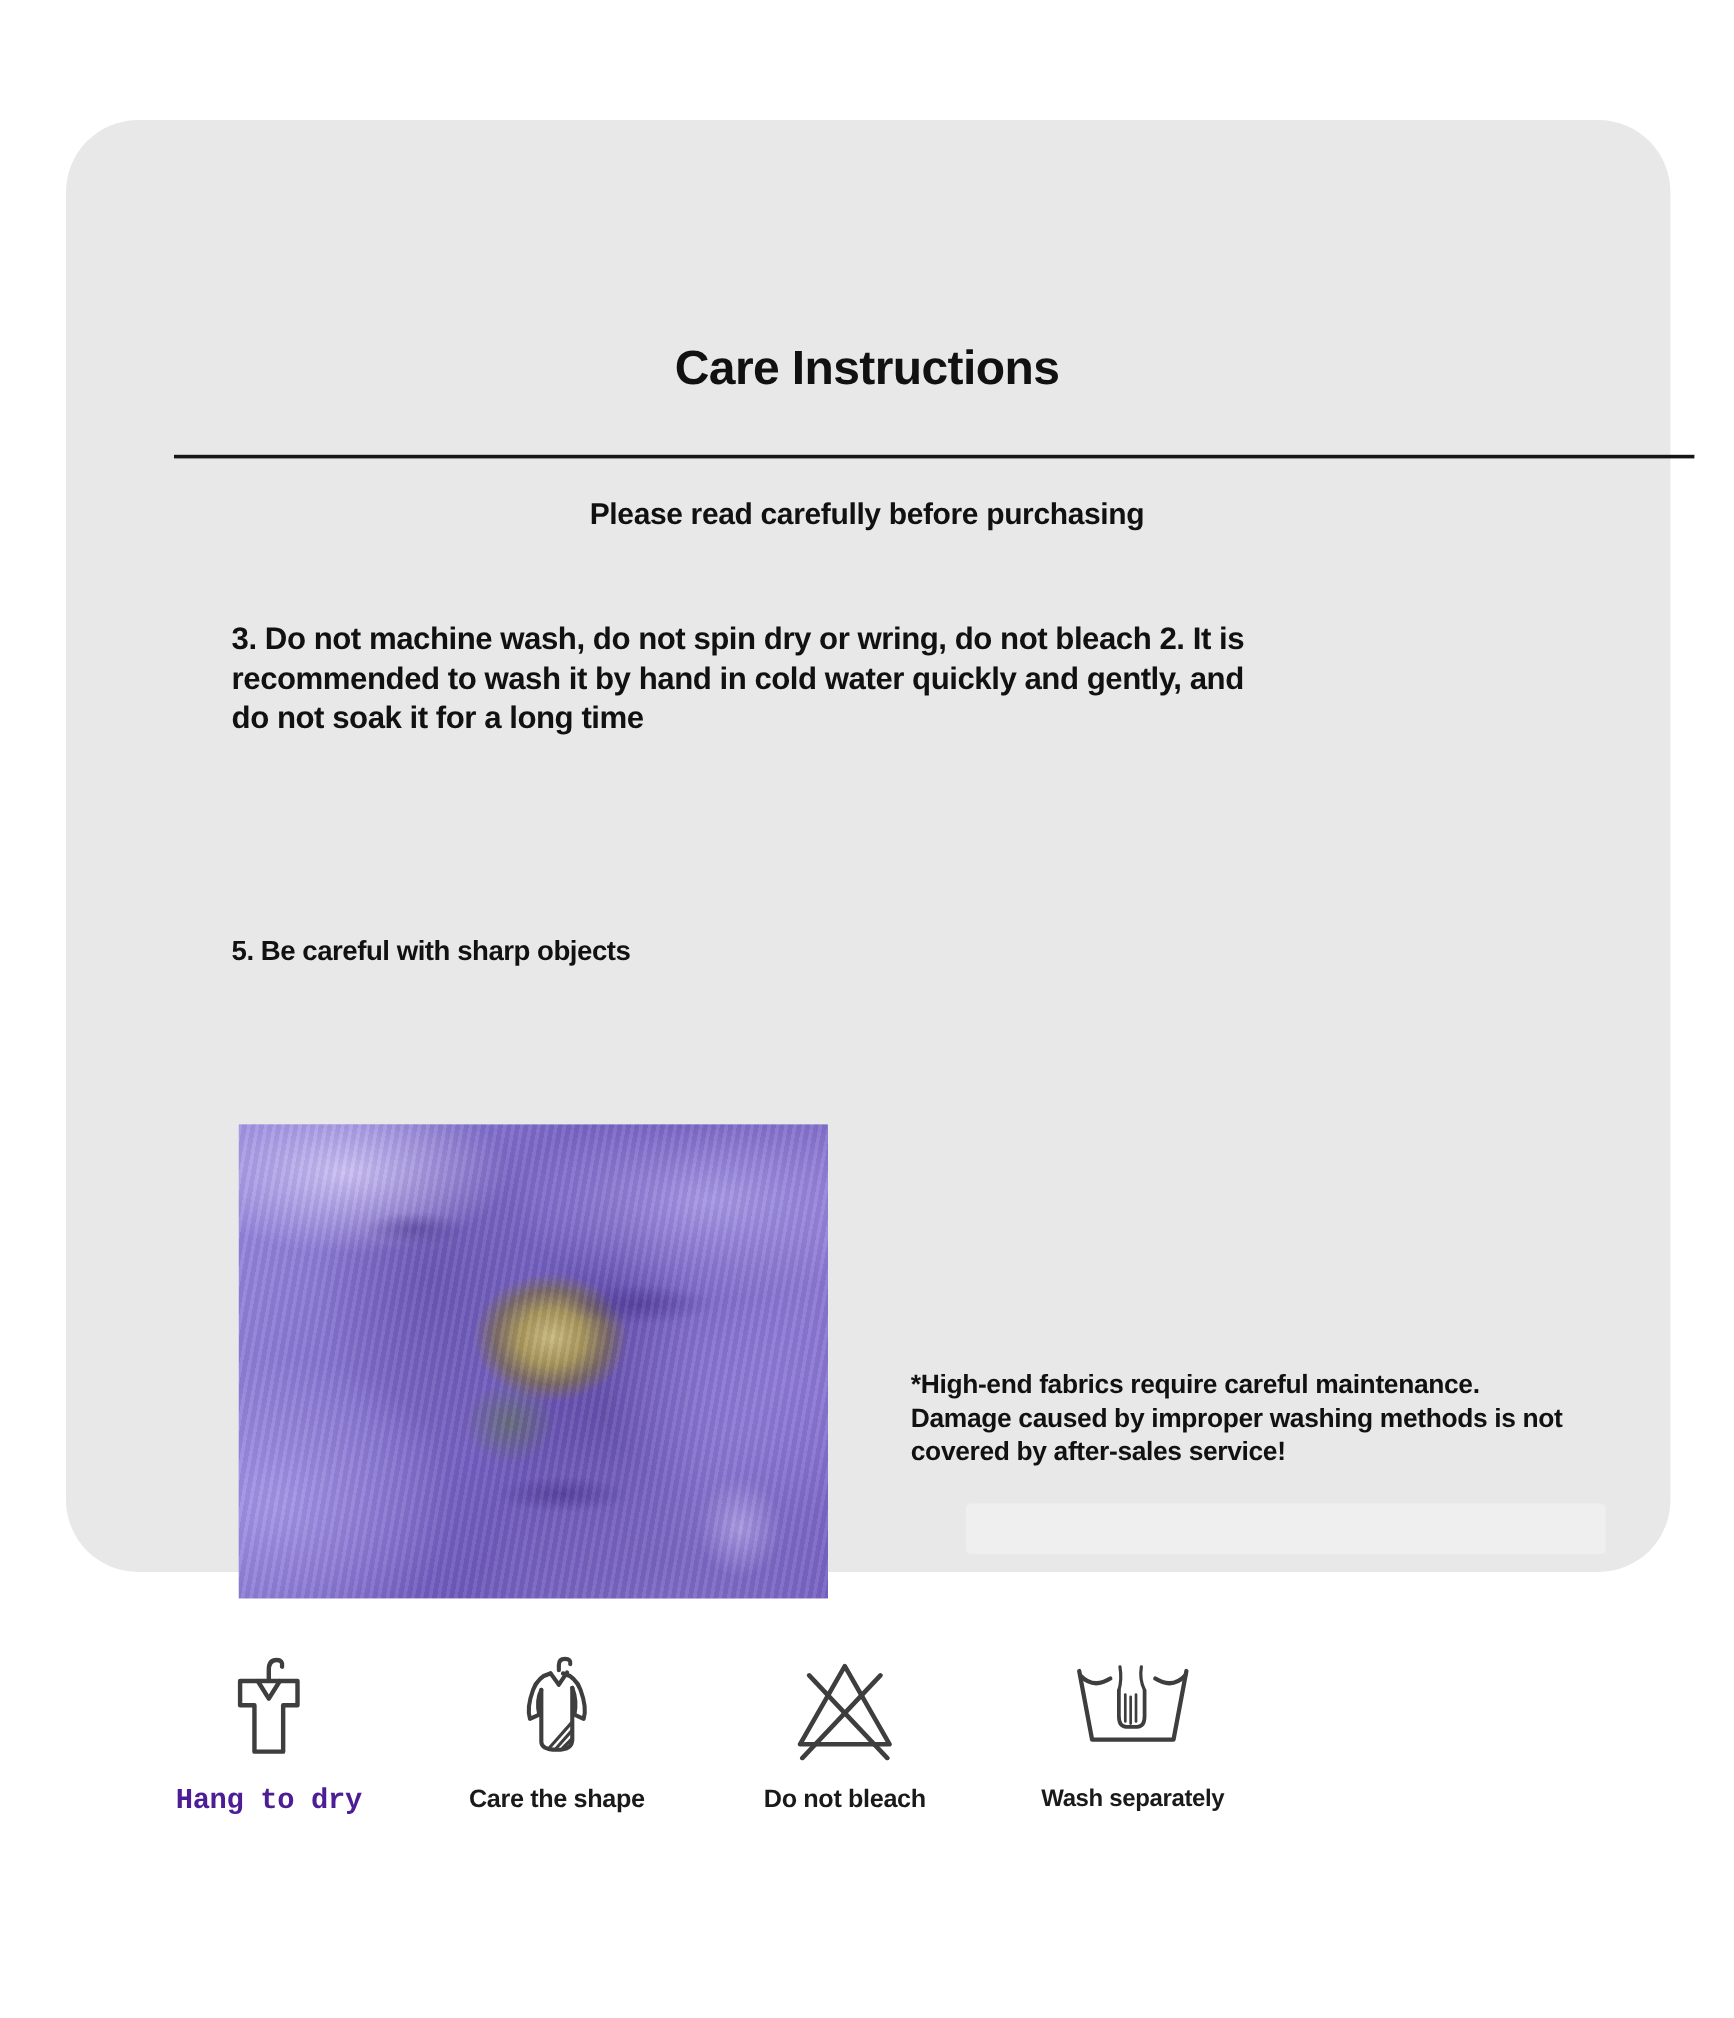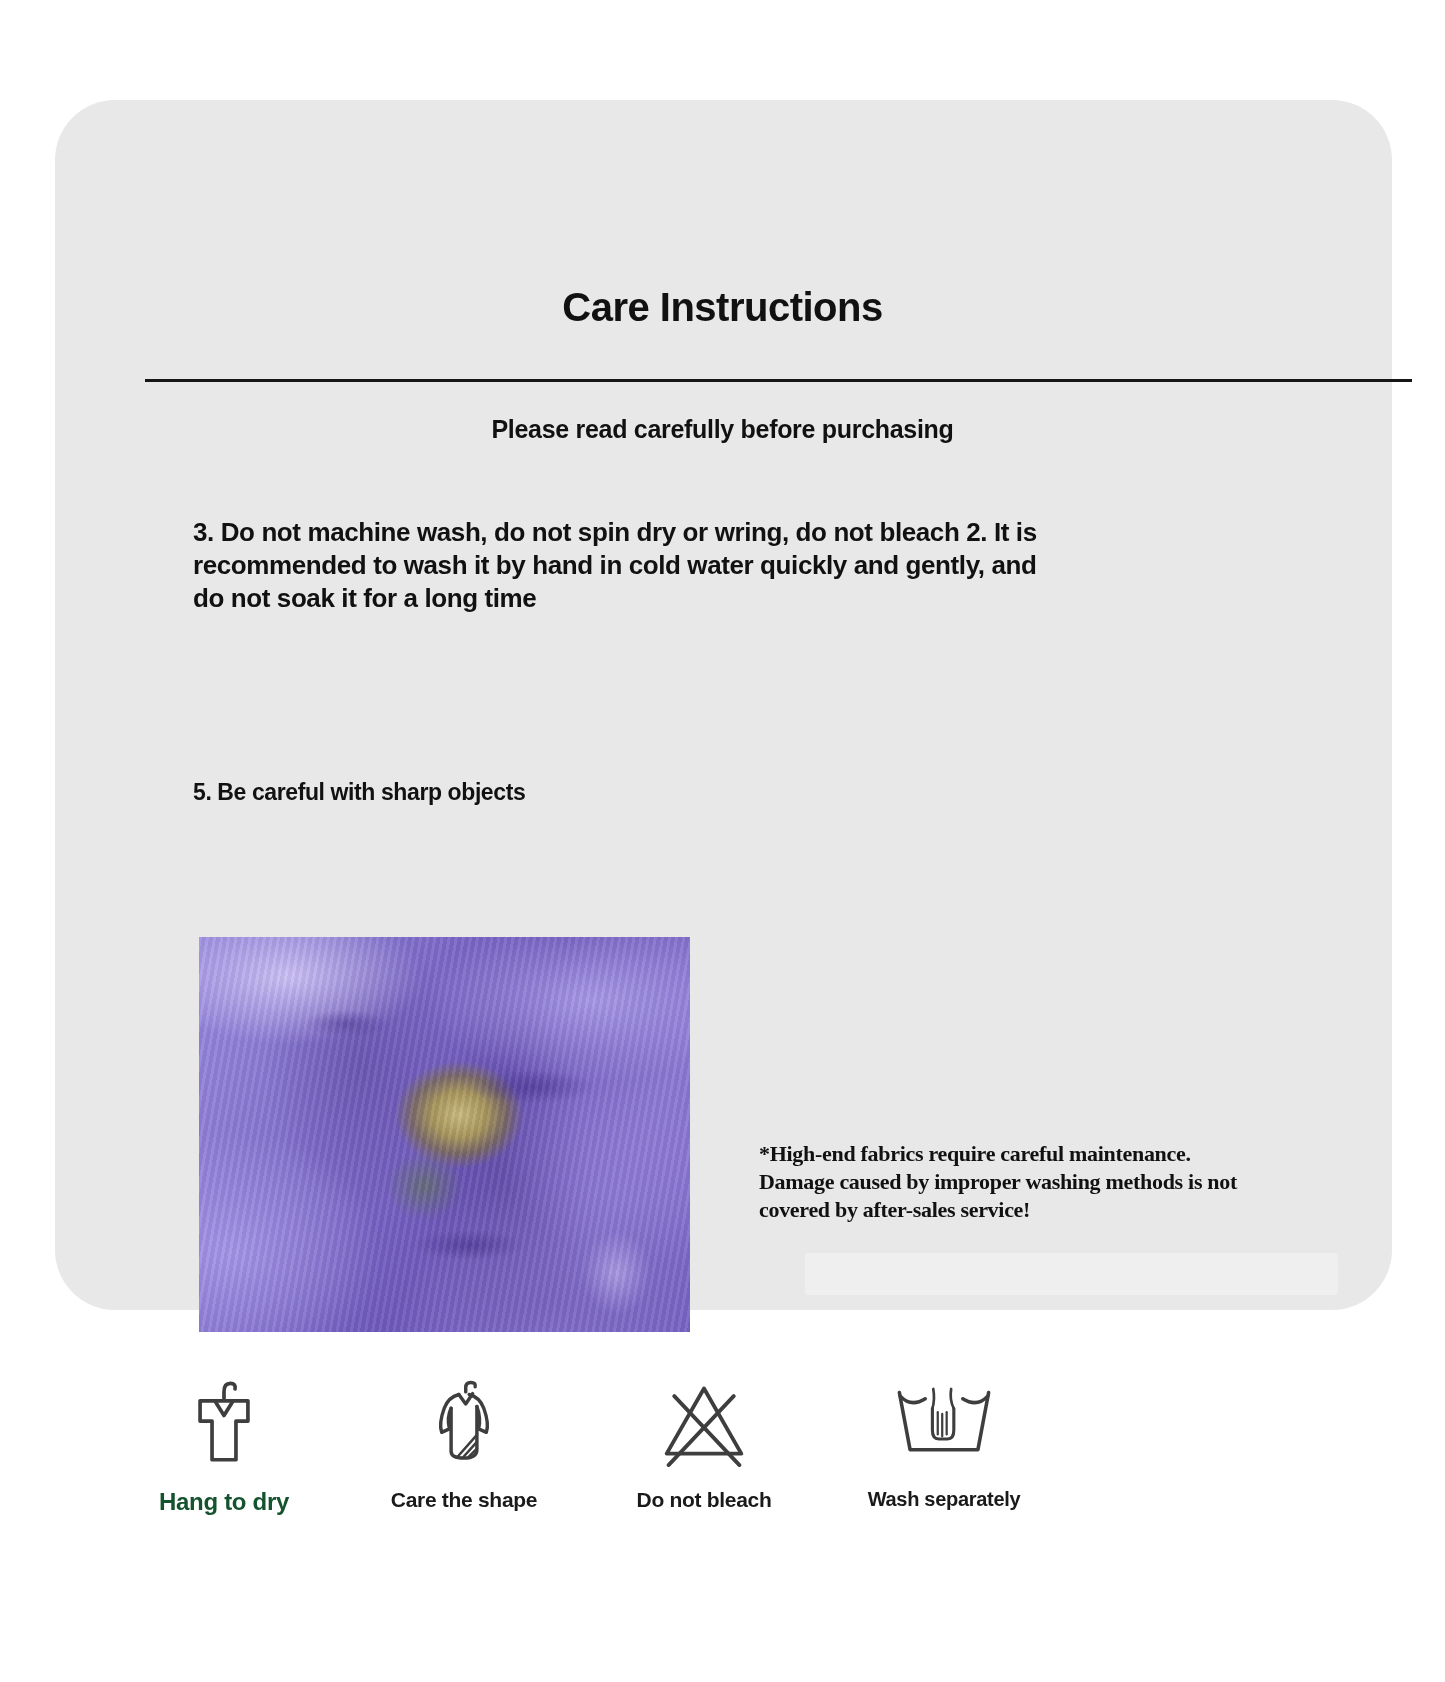--- a/index.html
+++ b/index.html
@@ -99,21 +99,20 @@
     letter-spacing: -0.4px;
   }
   .warning-secondary {
     position: absolute;
     left: 704px; top: 1040px;
     margin: 0;
     white-space: pre-line;
     font-size: 22px; font-weight: bold;
     line-height: 28px;
     letter-spacing: -0.3px;
-    font-family: Liberation Serif, serif;
   }
 
   .watermark-band {
     position: absolute;
     left: 750px; top: 1153px;
     width: 533px; height: 42px;
     background: #efefef;
     border-radius: 4px;
   }
 
@@ -135,21 +134,21 @@
   .symbol-label {
     margin-top: 16px;
     font-weight: bold;
     letter-spacing: -0.3px;
     color: #1a1a1a;
     white-space: nowrap;
   }
   .label-lg { font-size: 24px; }
   .label-md { font-size: 21px; }
   .label-sm { font-size: 20px; }
-  .label-muted { color: #14532d; }
+  .label-muted { color: #4c1d95; font-family: Liberation Mono, monospace; }
 
   .care-svg { stroke: #3e3e3e; fill: none; stroke-width: 4; stroke-linecap: round; stroke-linejoin: round; }
 </style>
 </head>
 <body>
 
 <div class="page">
 
   <div class="panel">
     <h1 class="title">Care Instructions</h1>

